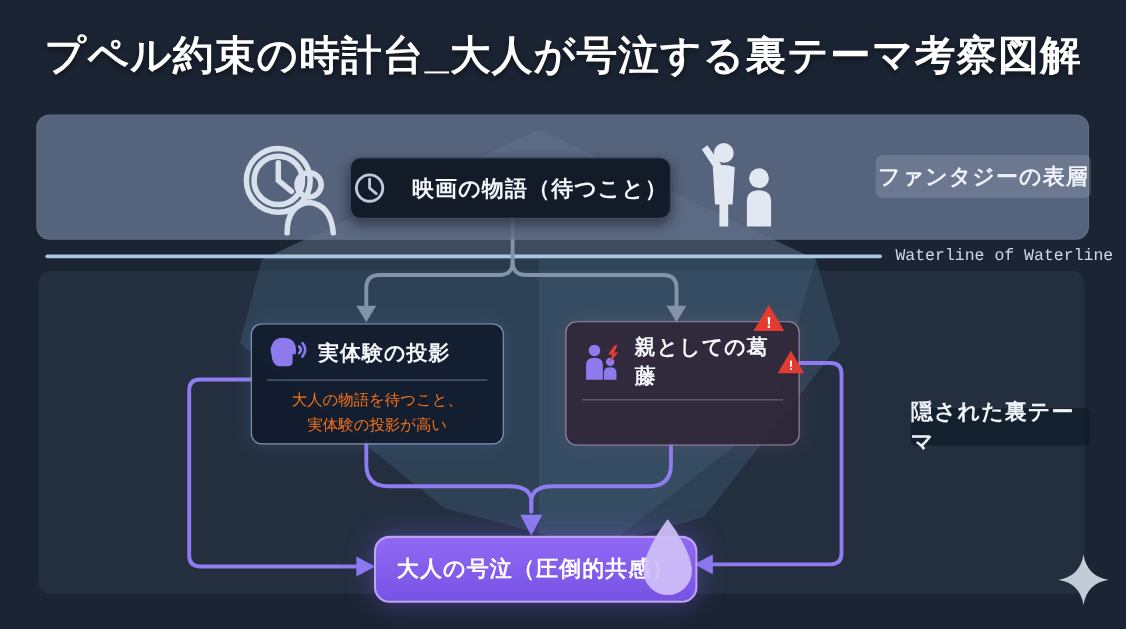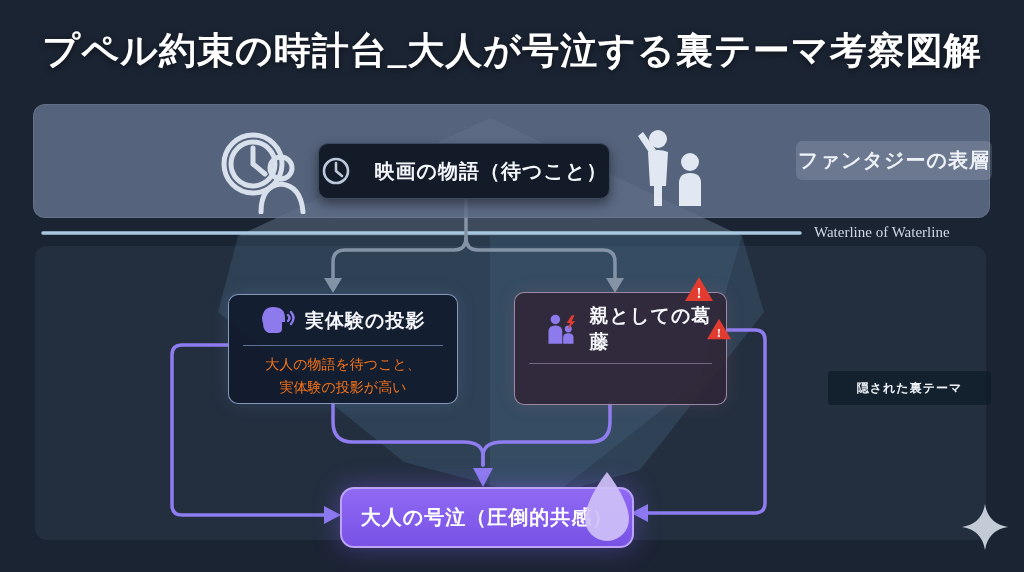--- a/index.html
+++ b/index.html
@@ -1,19 +1,19 @@
 <!DOCTYPE html>
 <html><head>
 <meta charset="utf-8">
 <style>
   html,body{margin:0;padding:0;background:#10161f;}
   .stage{
     position:relative;width:1024px;height:572px;overflow:hidden;
     background:#1b2433;
-    font-family:Liberation Serif, serif;
+    font-family:Liberation Mono, monospace;
     color:#eef2f8;
   }
   .title{
     position:absolute;top:26px;left:0;width:1024px;text-align:center;
     font-size:37px;font-weight:bold;letter-spacing:1px;color:#ffffff;
     text-shadow:0 2px 6px rgba(0,0,0,.5);
   }
   svg.layer{position:absolute;left:0;top:0;}
   
   .band{
@@ -28,37 +28,37 @@
     display:flex;align-items:center;justify-content:center;gap:24px;
   }
   .top-pill .txt{font-size:20px;font-weight:bold;color:#f4f7fb;letter-spacing:1px;}
   .layer-label{
     position:absolute;display:flex;align-items:center;justify-content:center;
     font-weight:bold;color:#eef2f7;border-radius:6px;letter-spacing:1px;
   }
   .fantasy-label{left:796px;top:141px;width:196px;height:39px;
     background:rgba(222,233,247,.16);font-size:20px;}
   .hidden-label{left:828px;top:371px;width:163px;height:34px;
-    background:rgba(14,26,40,.72);font-size:12px;border-radius:4px;}
+    background:rgba(14,26,40,.72);font-size:20px;border-radius:4px;}
   .waterline-text{
     position:absolute;left:814px;top:224px;font-size:15px;color:#ccd8e6;
   }
   
   .theme-box{position:absolute;border-radius:10px;}
   .box-left{
     left:228px;top:294px;width:228px;height:108px;
     background:rgba(17,27,44,.90);border:1.5px solid rgba(154,176,212,.85);
     box-shadow:0 0 18px rgba(120,150,210,.18);
   }
   .box-right{
     left:514px;top:292px;width:211px;height:111px;
     background:rgba(48,39,56,.92);border:1.5px solid rgba(182,160,192,.8);
     box-shadow:0 0 18px rgba(210,120,140,.15);
   }
-  .box-head{display:flex;align-items:center;gap:10px;padding:10px 14px 4px 30px;}
+  .box-head{display:flex;align-items:center;gap:10px;padding:10px 14px 4px 14px;}
   .box-head .txt{font-size:19px;font-weight:bold;color:#f5f7fb;letter-spacing:1px;}
   .divider{height:1px;margin:4px 14px;}
   .box-left .divider{background:rgba(140,170,215,.6);}
   .box-right .divider{background:rgba(175,155,190,.55);}
   .box-body{text-align:center;font-size:14px;line-height:1.62;padding-top:4px;}
   .box-left .box-body{color:#f97316;}
   .box-right .box-body{color:#d9cfdd;}
   
   .result-pill{
     position:absolute;left:340px;top:487px;width:290px;height:57px;

